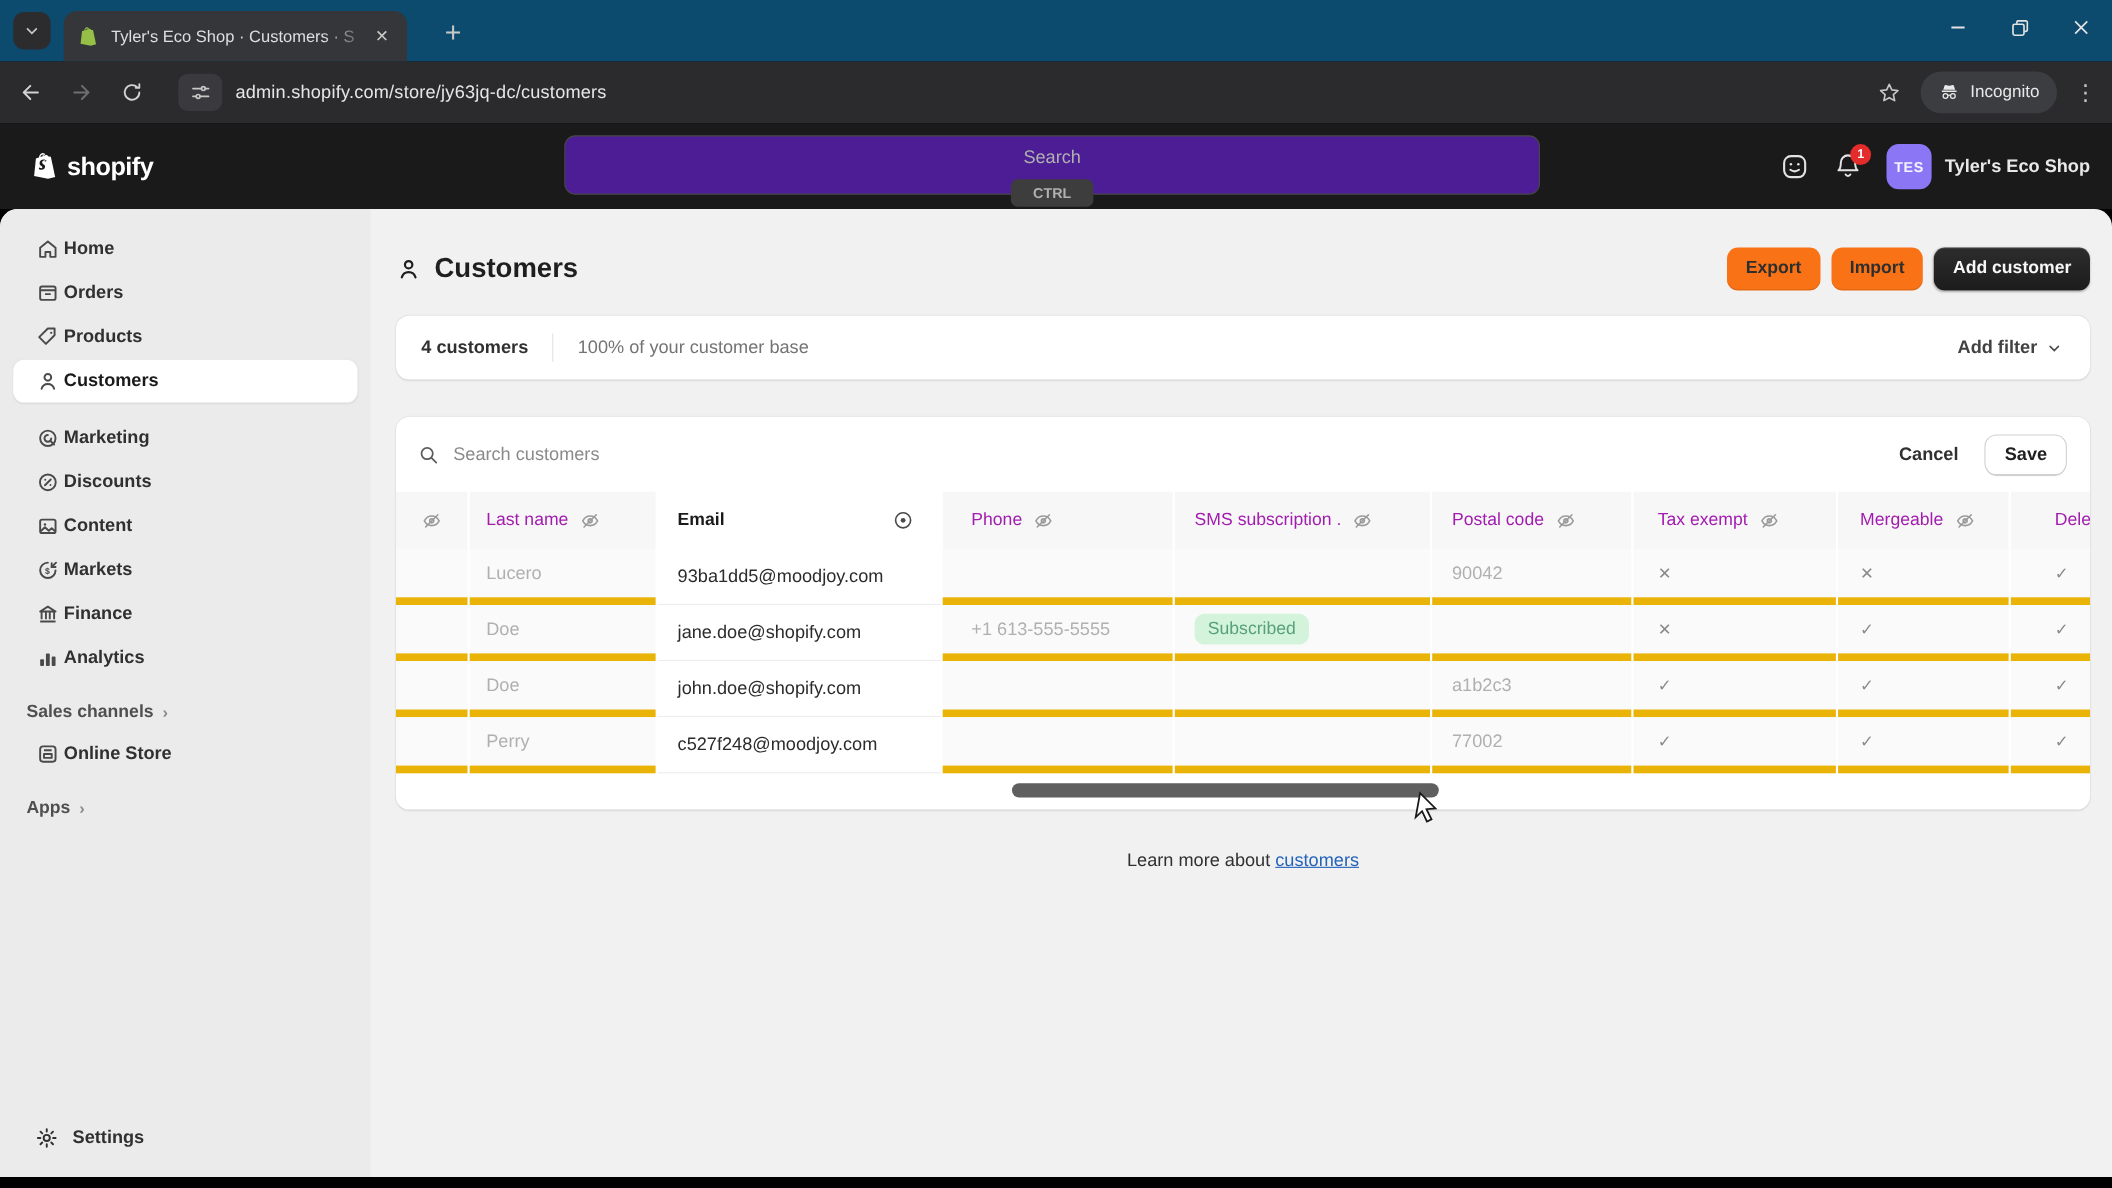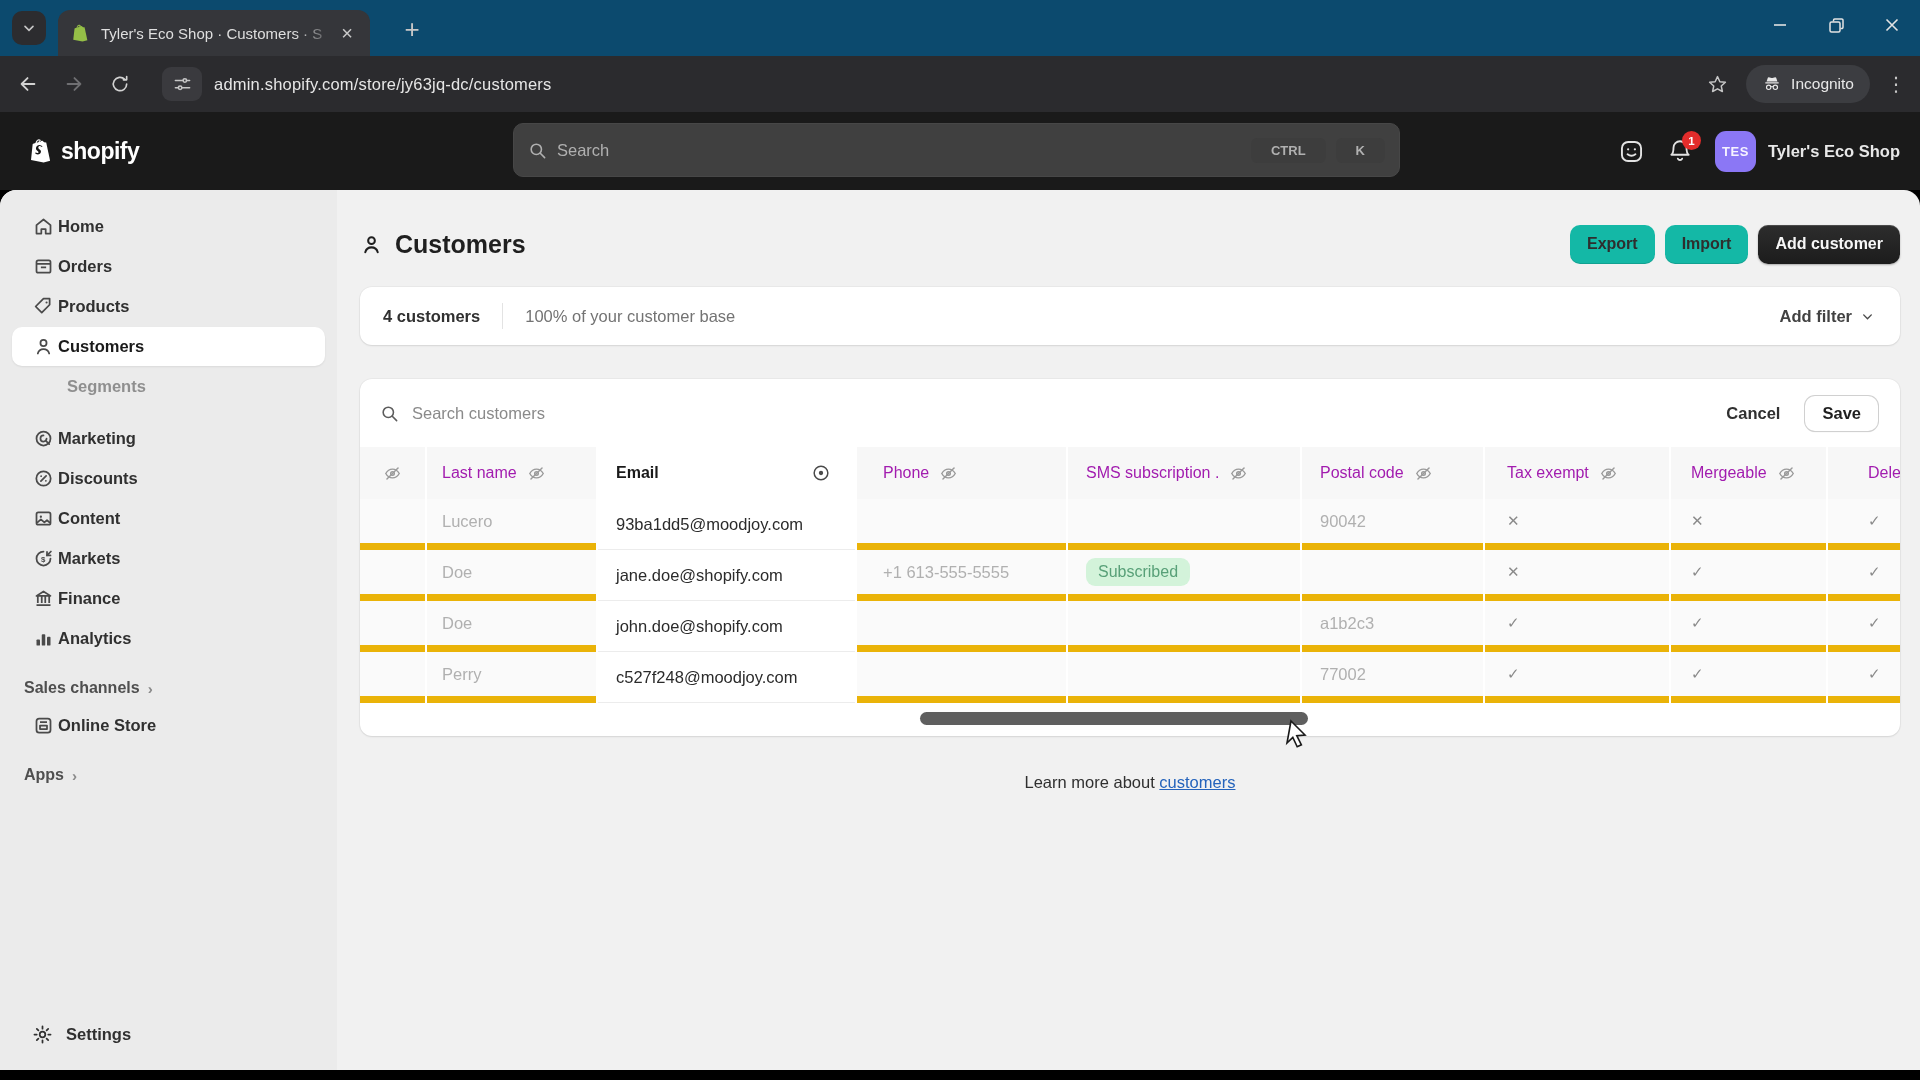--- a/index.html
+++ b/index.html
@@ -23,21 +23,21 @@
   .site-info { width:40px; height:34px; background:#3a3a3e; border-radius:9px; display:flex; align-items:center; justify-content:center; margin:0 12px 0 24px; color:#c7c7c7; }
   .url { color:#e6e6e6; font-size:16.5px; letter-spacing:.2px; flex:1; }
   .bookmark-star { color:#c7c7c7; margin-right:18px; }
   .incog-pill { height:38px; background:#3c3d41; border-radius:19px; display:flex; align-items:center; gap:9px; padding:0 16px; color:#e8e8e8; font-size:15.5px; margin-right:16px; }
   .dots { color:#c7c7c7; font-size:20px; margin-right:14px; letter-spacing:0; }
 
   
   .shopbar { position:absolute; top:112px; left:0; width:1920px; height:78px; background:#1a1a1a; display:flex; align-items:center; }
   .shoplogo { display:flex; align-items:center; gap:7px; margin-left:28px; }
   .shoplogo-text { color:#fff; font-size:23px; font-weight:bold; letter-spacing:-0.5px; }
-  .global-search { position:absolute; left:513px; top:11px; width:887px; height:54px; background:#404040; border:1px solid #474747; border-radius:10px; display:flex; align-items:center; padding:0 14px; gap:10px; }
+  .global-search { position:absolute; left:513px; top:11px; width:887px; height:54px; background:#4c1d95; border:1px solid #474747; border-radius:10px; display:flex; align-items:center; padding:0 14px; gap:10px;flex-direction:column; }
   .global-search .ph { color:#b0b0b0; font-size:16.5px; flex:1; }
   .kbd { background:#3d3d3d; color:#b0b0b0; font-size:13px; font-weight:bold; border-radius:6px; padding:5px 20px; }
   .topbar-right { position:absolute; right:20px; top:0; height:78px; display:flex; align-items:center; gap:22px; }
   .bell-wrap { position:relative; }
   .notif-badge { position:absolute; top:-7px; right:-8px; min-width:19px; height:19px; background:#e32c2b; border-radius:10px; color:#fff; font-size:11.5px; font-weight:bold; display:flex; align-items:center; justify-content:center; padding:0 5px; }
   .store-chip { display:flex; align-items:center; gap:12px; }
   .avatar { width:41px; height:41px; border-radius:11px; background:#8b77f5; color:#f6f3ff; font-size:13px; font-weight:bold; display:flex; align-items:center; justify-content:center; letter-spacing:.5px; }
   .store-name { color:#e8e8e8; font-size:16.5px; font-weight:600; }
 
   
@@ -51,21 +51,21 @@
   .nav-head { margin:14px 12px 2px; height:32px; display:flex; align-items:center; gap:8px; padding-left:12px; color:#4f4f4f; font-size:16px; font-weight:600; }
   .nav-head .chev { color:#8a8a8a; font-size:15px; }
   .settings-row { position:absolute; left:12px; right:12px; bottom:16px; height:39px; display:flex; align-items:center; gap:13px; padding-left:20px; color:#303030; font-size:16.5px; font-weight:700; border-radius:10px; }
 
   .content { flex:1; padding:33px 20px 0 23px; position:relative; }
   .page-head { display:flex; align-items:center; justify-content:space-between; height:42px; margin-bottom:22px; }
   .page-title-wrap { display:flex; align-items:center; gap:12px; color:#1f1f1f; }
   .page-title { font-size:25px; font-weight:700; }
   .head-actions { display:flex; gap:10px; }
   .btn { height:39px; border-radius:10px; display:flex; align-items:center; padding:0 17px; font-size:16px; font-weight:600; }
-  .btn.gray { background:#14b8a6; color:#2e2e2e; box-shadow:inset 0 -1px 0 rgba(0,0,0,.12); }
+  .btn.gray { background:#f97316; color:#2e2e2e; box-shadow:inset 0 -1px 0 rgba(0,0,0,.12); }
   .btn.dark { background:linear-gradient(#2d2d2d,#1c1c1c); color:#f7f7f7; box-shadow:inset 0 1px 0 rgba(255,255,255,.14), 0 1px 2px rgba(0,0,0,.3); }
 
   .card { background:#fff; border-radius:12px; box-shadow:0 1px 2px rgba(0,0,0,.09), 0 0 0 1px rgba(0,0,0,.03); }
   .filter-card { height:58px; display:flex; align-items:center; padding:0 14px 0 23px; }
   .f-count { font-size:16.5px; font-weight:600; color:#303030; }
   .f-div { width:1px; height:26px; background:#e3e3e3; margin:0 22px; }
   .f-base { font-size:16.5px; color:#737373; }
   .f-spacer { flex:1; }
   .add-filter { display:flex; align-items:center; gap:9px; color:#424242; font-size:16.5px; font-weight:600; padding:8px 12px; border-radius:9px; }
 
@@ -243,23 +243,20 @@
       <span>Products</span>
     </div>
     <div class="nav-item selected">
       <span class="ni">
           <svg width="21" height="21" viewBox="0 0 24 24" fill="none" stroke="currentColor" stroke-width="2" stroke-linecap="round">
             <circle cx="12" cy="8" r="3.5"></circle>
             <path d="M5.5 20c1-3.5 3.5-5 6.5-5s5.5 1.5 6.5 5"></path>
           </svg>
         </span>
       <span>Customers</span>
-    </div>
-    <div class="nav-sub">
-      <span>Segments</span>
     </div>
     <div class="nav-gap"></div>
     <div class="nav-item">
       <span class="ni">
           <svg width="21" height="21" viewBox="0 0 24 24" fill="none" stroke="currentColor" stroke-width="2" stroke-linecap="round">
             <circle cx="12" cy="12" r="8"></circle>
             <path d="M12 8.5a3.5 3.5 0 103.5 3.5"></path>
             <path d="M14.5 14.5l4 4"></path>
           </svg>
         </span>

